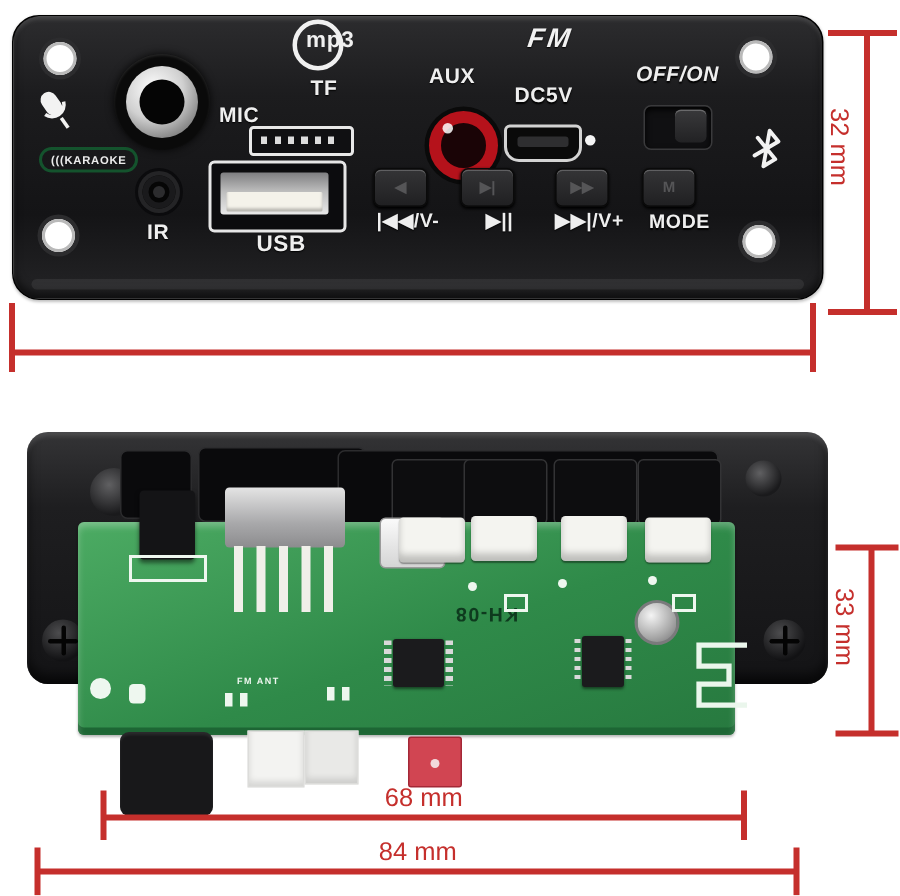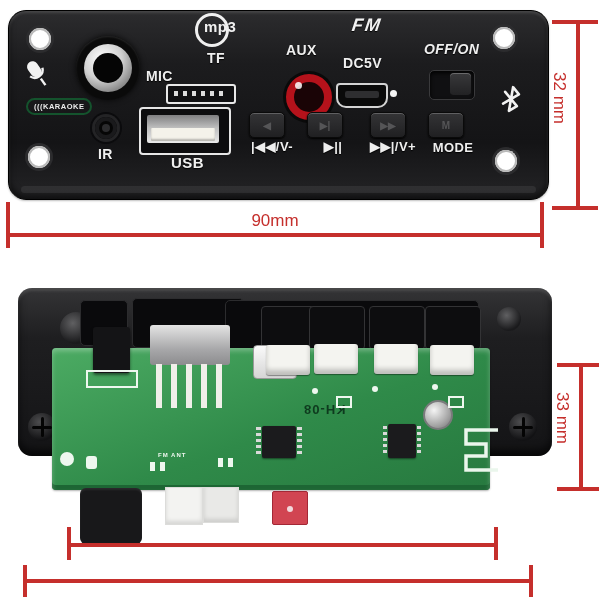--- a/index.html
+++ b/index.html
@@ -170,21 +170,20 @@
   <div class="abs plabel btn-label" style="left:419px;top:140px;">MODE</div>
 
   <div class="abs dim" style="left:576px;top:22px;width:4px;height:186px;"></div>
   <div class="abs dim" style="left:552px;top:20px;width:46px;height:4px;"></div>
   <div class="abs dim" style="left:552px;top:206px;width:46px;height:4px;"></div>
   <div class="abs dim-text dim-text-v" style="left:549px;top:72px;">32 mm</div>
 
   <div class="abs dim" style="left:8px;top:233px;width:534px;height:4px;"></div>
   <div class="abs dim" style="left:6px;top:202px;width:4px;height:46px;"></div>
   <div class="abs dim" style="left:540px;top:202px;width:4px;height:46px;"></div>
-  <div class="abs dim-text dim-center" style="left:8px;top:211px;width:534px;">90mm</div>
 
   <div class="abs panel2">
     <div class="abs rhole" style="left:42px;top:24px;width:32px;height:32px;"></div>
     <div class="abs rhole" style="left:479px;top:19px;width:24px;height:24px;"></div>
     <div class="abs cavity" style="left:62px;top:12px;width:46px;height:44px;"></div>
     <div class="abs cavity" style="left:114px;top:10px;width:110px;height:48px;"></div>
     <div class="abs cavity" style="left:207px;top:12px;width:252px;height:50px;"></div>
   </div>
 
   <div class="abs swframe" style="left:261px;top:306px;"></div>
@@ -252,18 +251,20 @@
   </div>
 
   <div class="abs dim" style="left:579px;top:365px;width:4px;height:125px;"></div>
   <div class="abs dim" style="left:557px;top:363px;width:42px;height:4px;"></div>
   <div class="abs dim" style="left:557px;top:487px;width:42px;height:4px;"></div>
   <div class="abs dim-text dim-text-v" style="left:552px;top:392px;">33 mm</div>
 
   <div class="abs dim" style="left:69px;top:543px;width:427px;height:4px;"></div>
   <div class="abs dim" style="left:67px;top:527px;width:4px;height:33px;"></div>
   <div class="abs dim" style="left:494px;top:527px;width:4px;height:33px;"></div>
+  <div class="abs dim-text dim-center" style="left:69px;top:522px;width:427px;">68 mm</div>
 
   <div class="abs dim" style="left:25px;top:579px;width:507px;height:4px;"></div>
   <div class="abs dim" style="left:23px;top:565px;width:4px;height:32px;"></div>
   <div class="abs dim" style="left:529px;top:565px;width:4px;height:32px;"></div>
+  <div class="abs dim-text dim-center" style="left:25px;top:558px;width:507px;">84 mm</div>
 
 </div>
 
 </body></html>

